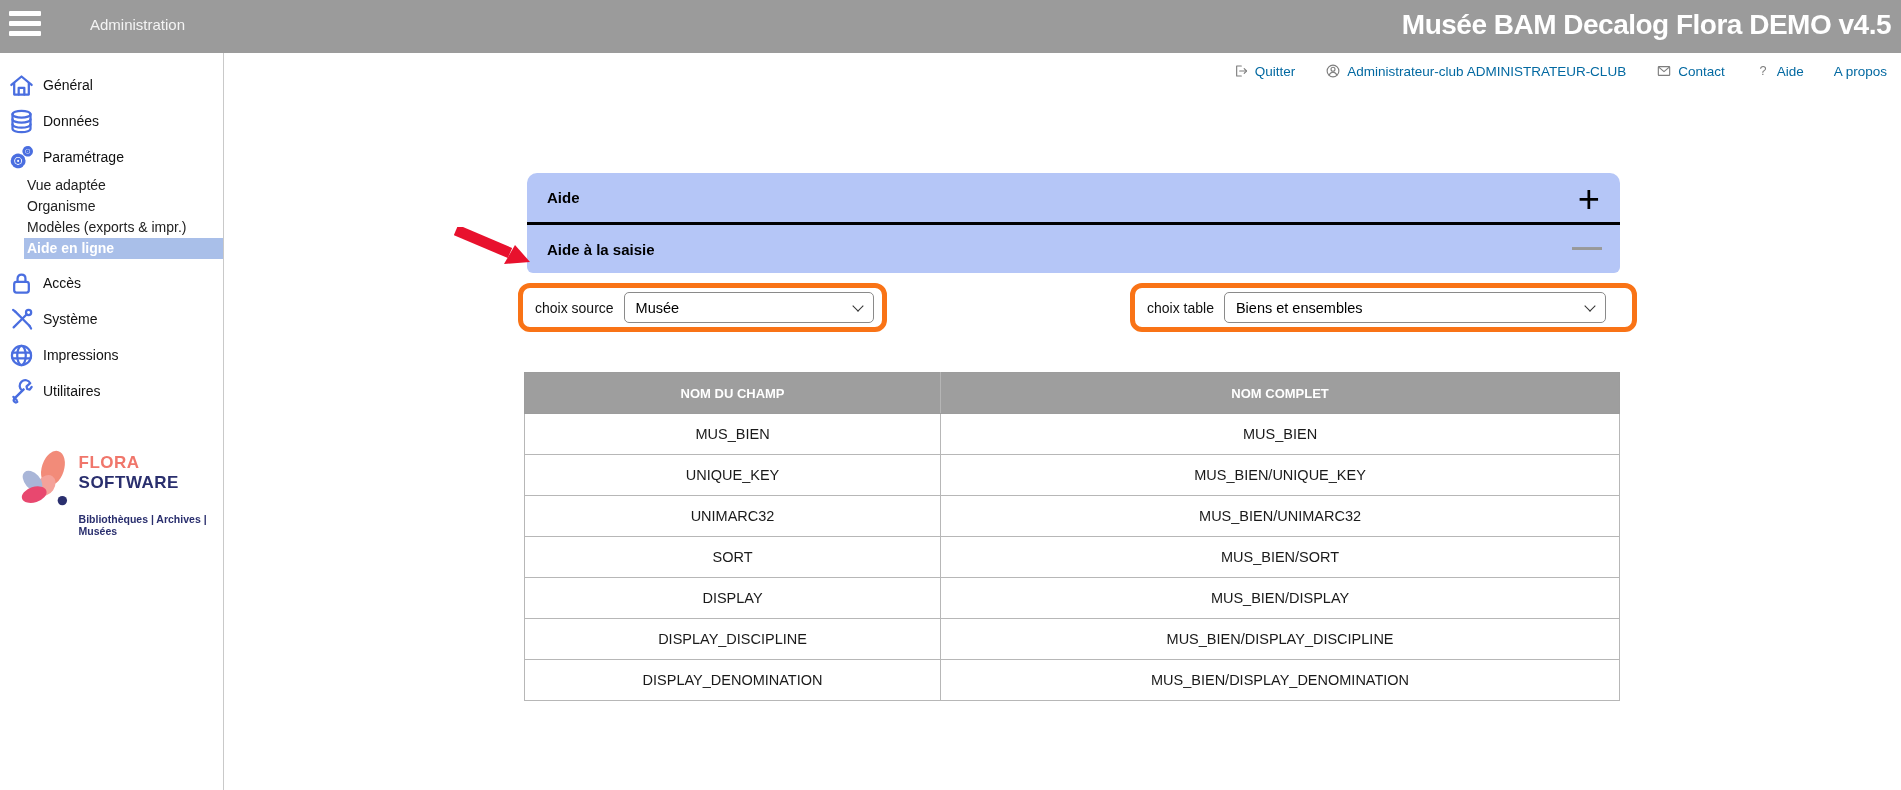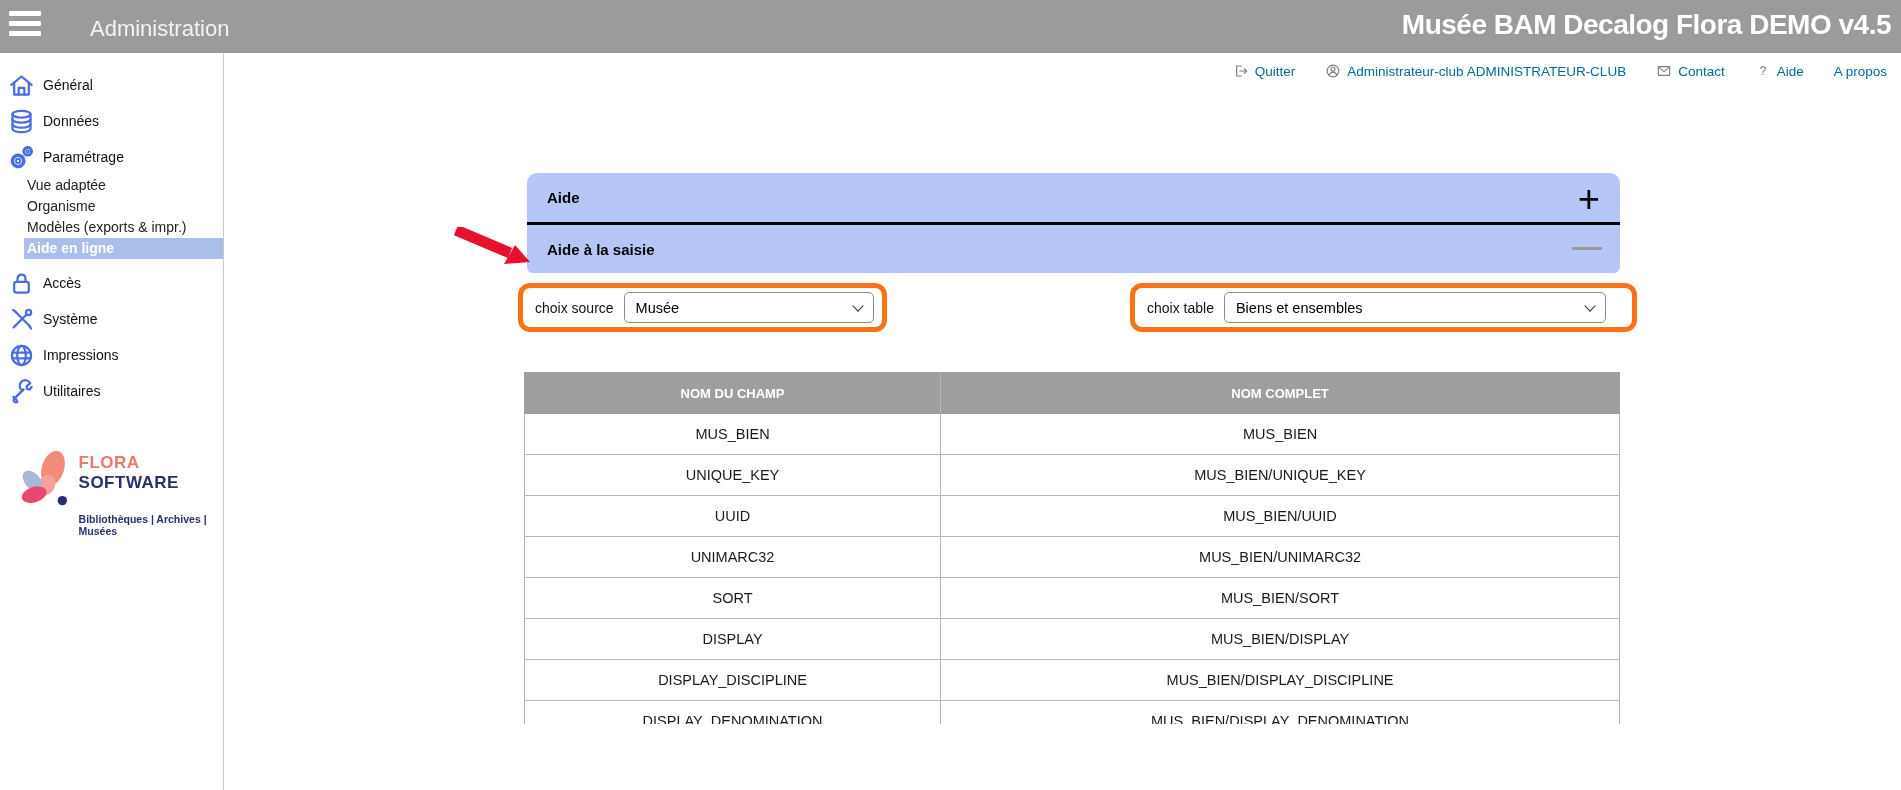--- a/index.html
+++ b/index.html
@@ -5,21 +5,21 @@
   * { margin:0; padding:0; box-sizing:border-box; }
   html,body { width:1901px; height:790px; overflow:hidden; background:#fff;
               font-family:"Liberation Sans", sans-serif; }
   .app { position:relative; width:1901px; height:790px; background:#fff; }
 
   
   .hdr { position:absolute; left:0; top:0; width:1901px; height:53px; background:#9b9b9b;
          display:flex; align-items:center; }
   .hamburger { position:absolute; left:9px; top:11px; width:32px; height:30px; cursor:pointer; }
   .hamburger span { display:block; width:32px; height:5px; background:#fff; margin-bottom:5px; border-radius:1px; }
-  .app-title { position:absolute; left:90px; top:16px; color:#f4f4f4; font-size:22px; }
+  .app-title { position:absolute; left:90px; top:16px; color:#f4f4f4; font-size:15px; }
   .brand-title { position:absolute; right:10px; top:9px; color:#fff; font-size:28px; font-weight:bold; letter-spacing:-0.5px; }
 
   
   .sidebar { position:absolute; left:0; top:53px; width:224px; height:737px; background:#fff;
              border-right:1px solid #c9c9c9; padding-top:14px; }
   .nav-item { height:36px; display:flex; align-items:center; cursor:pointer; }
   .nav-item .nicon { width:27px; height:27px; margin-left:8px; display:inline-flex; }
   .nav-item .nicon svg { width:27px; height:27px; }
   .nav-item .nlabel { margin-left:8px; font-size:14px; color:#111; }
   .subnav { margin:0 0 6px 0; }
@@ -282,24 +282,20 @@
         <tbody id="tbody">
             <tr>
               <td>MUS_BIEN</td>
               <td>MUS_BIEN</td>
             </tr>
             <tr>
               <td>UNIQUE_KEY</td>
               <td>MUS_BIEN/UNIQUE_KEY</td>
             </tr>
             <tr>
-              <td>UUID</td>
-              <td>MUS_BIEN/UUID</td>
-            </tr>
-            <tr>
               <td>UNIMARC32</td>
               <td>MUS_BIEN/UNIMARC32</td>
             </tr>
             <tr>
               <td>SORT</td>
               <td>MUS_BIEN/SORT</td>
             </tr>
             <tr>
               <td>DISPLAY</td>
               <td>MUS_BIEN/DISPLAY</td>

